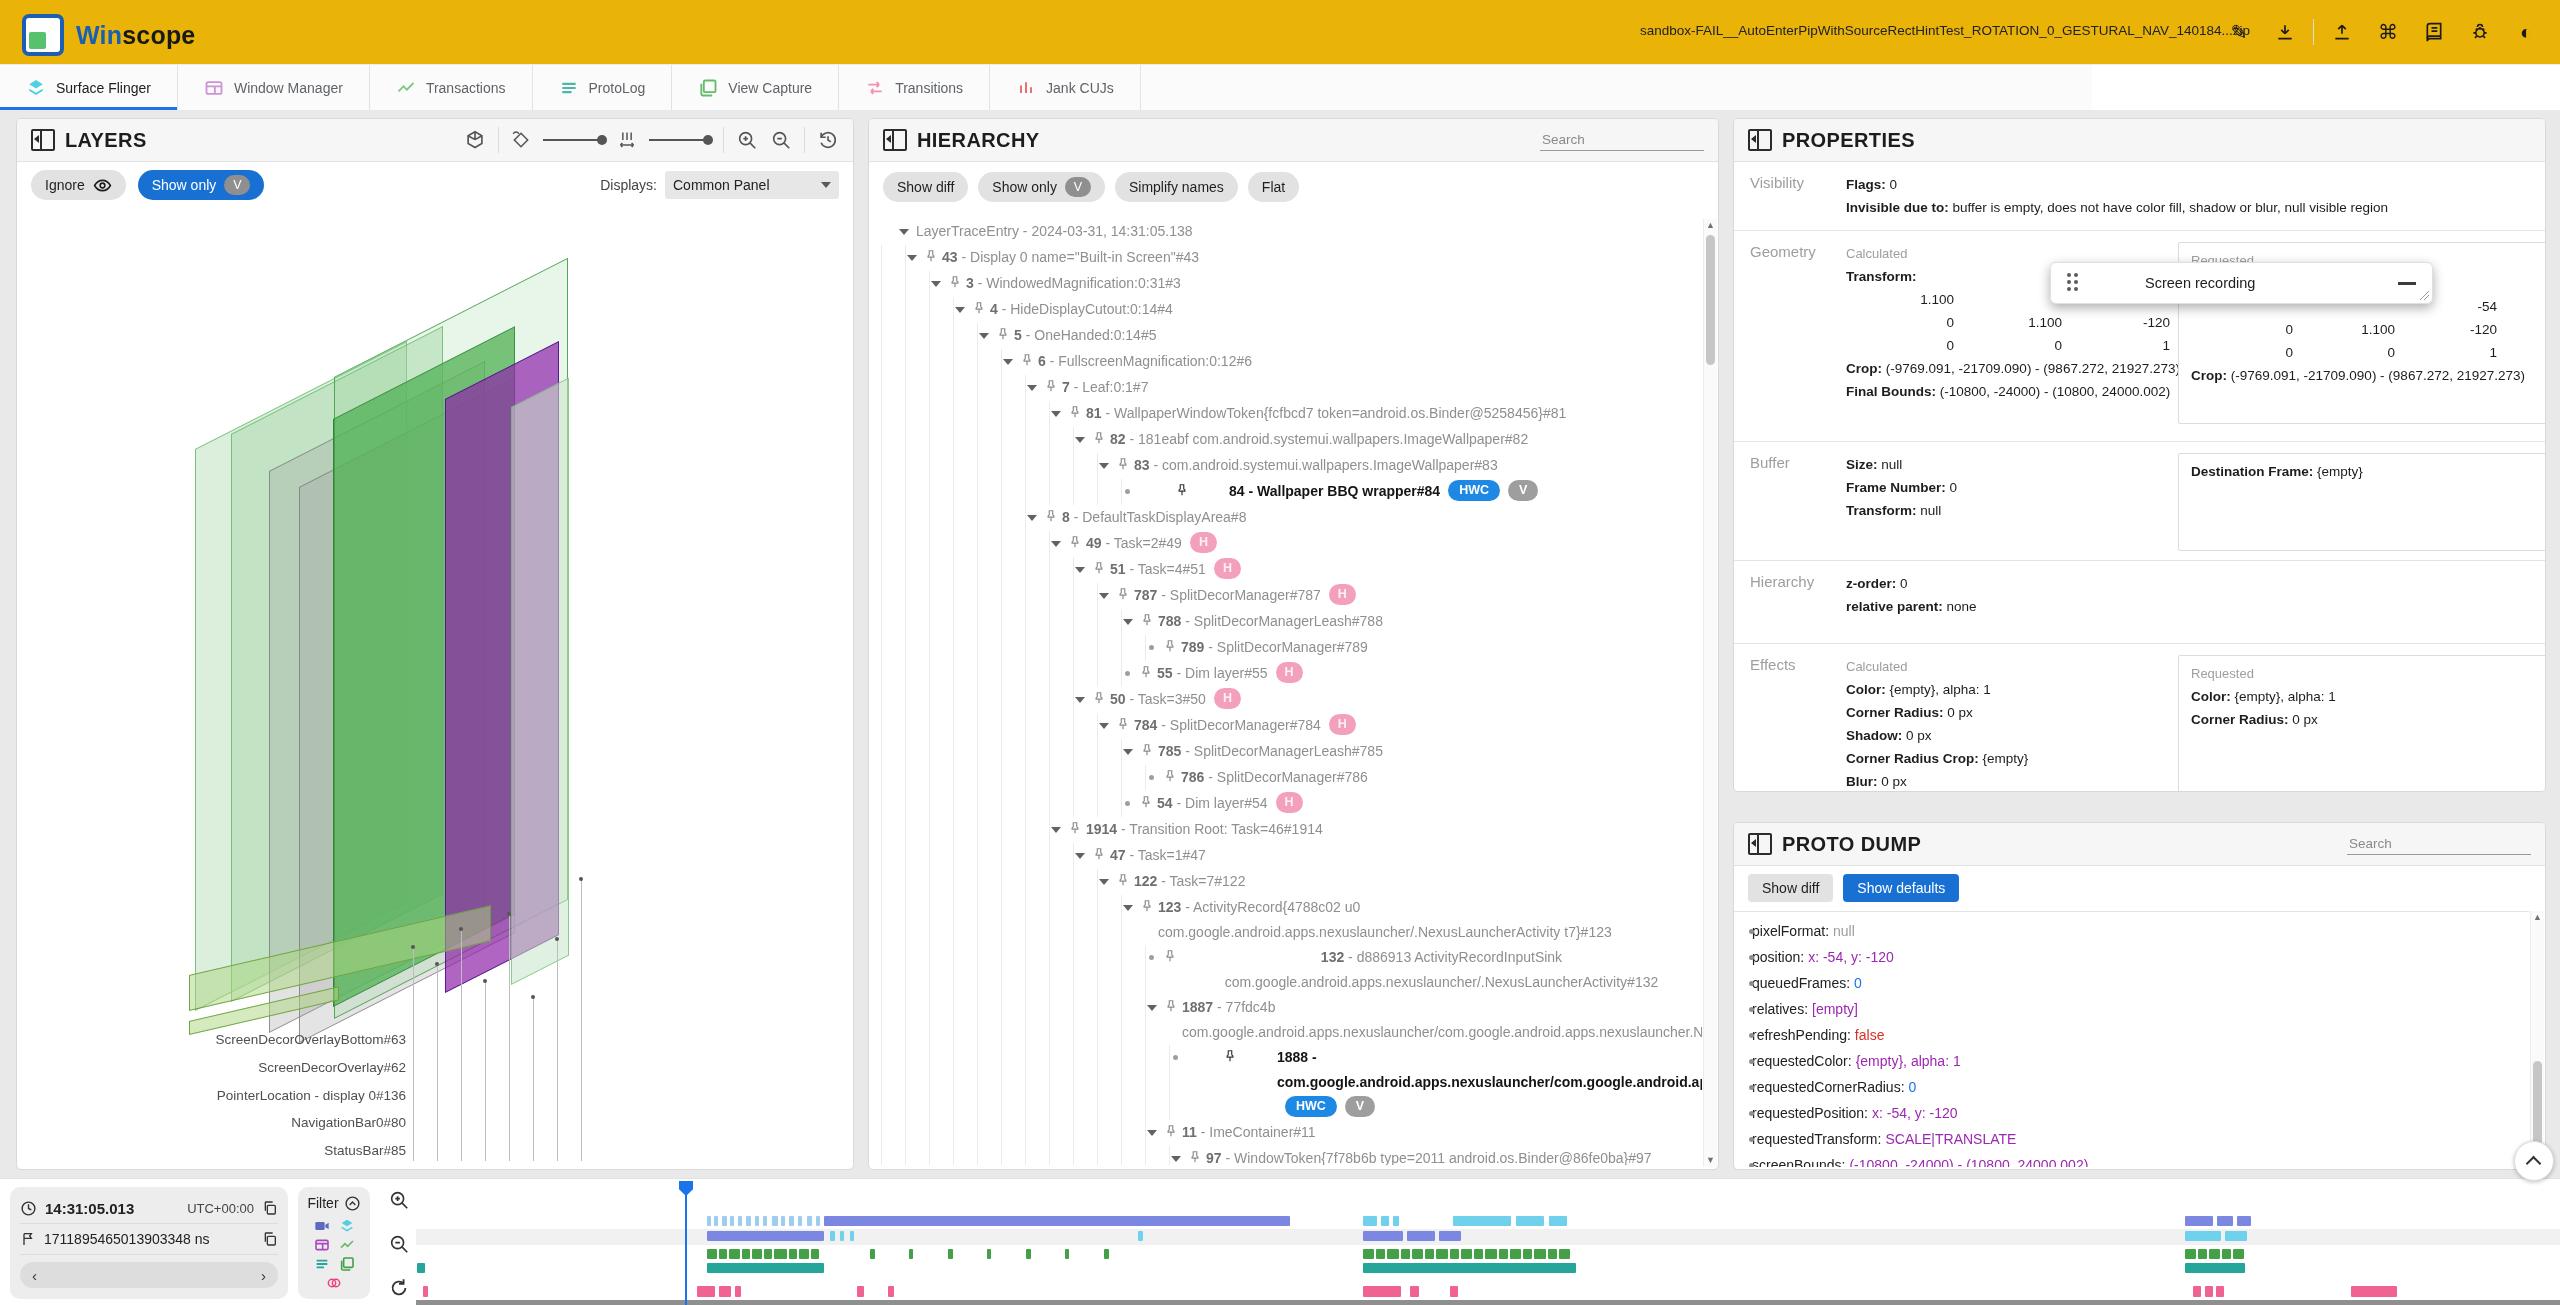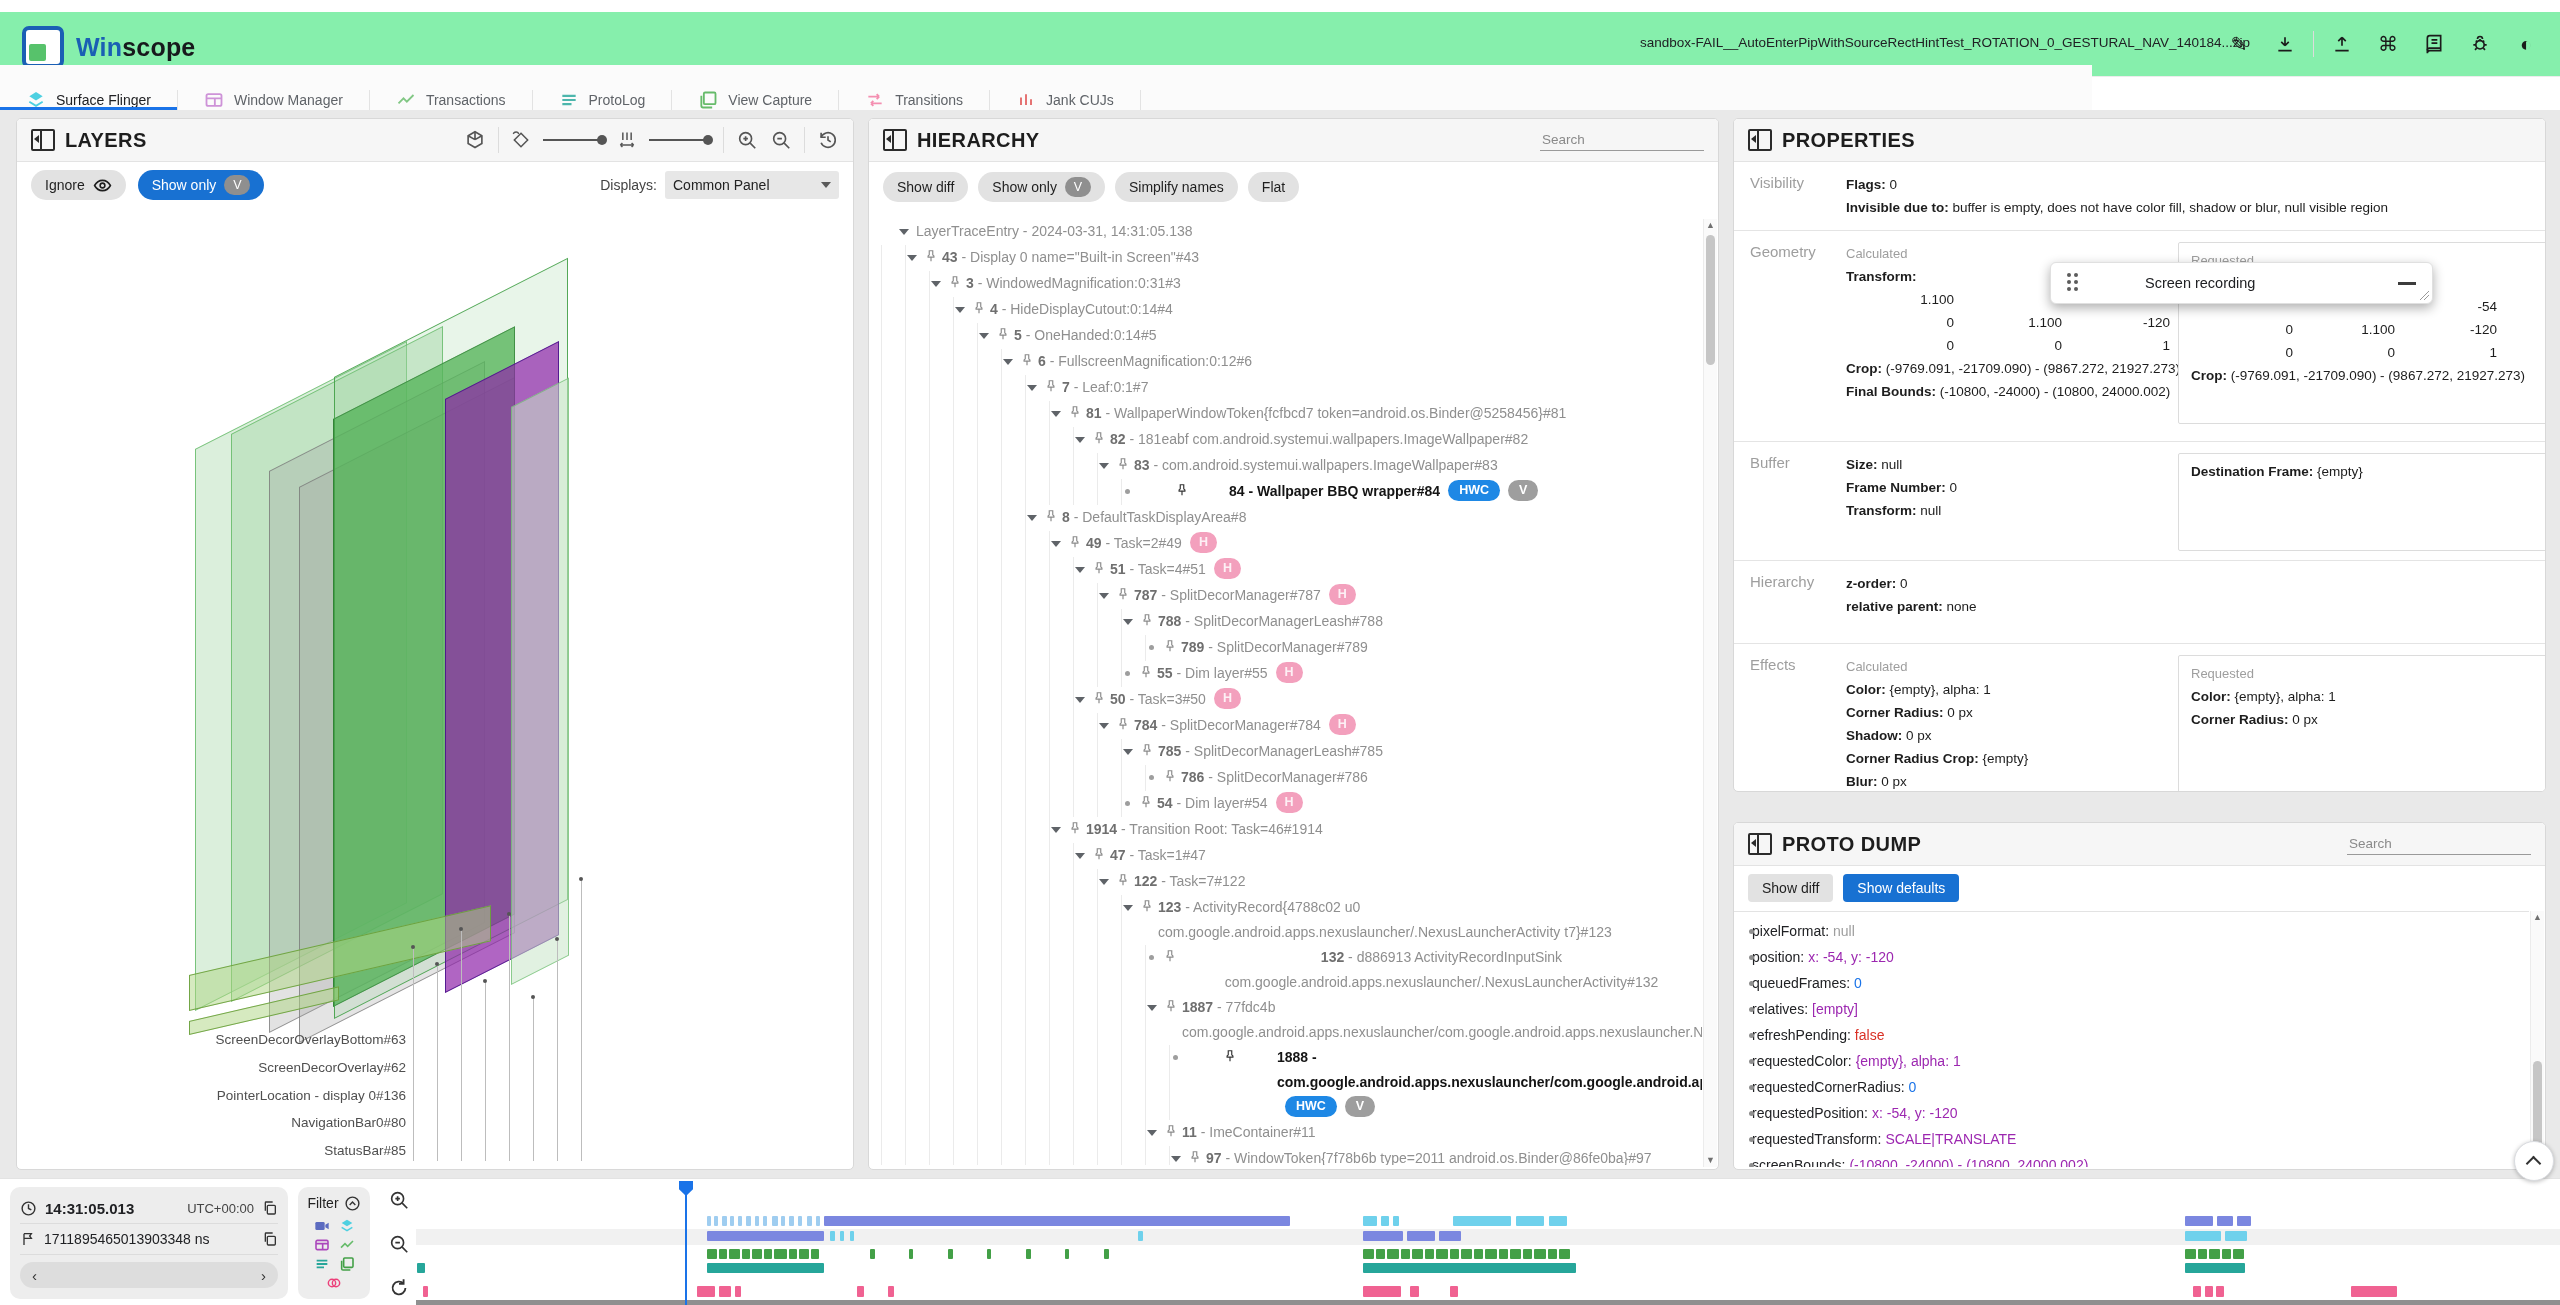--- a/index.html
+++ b/index.html
@@ -1,29 +1,29 @@
 <!DOCTYPE html>
 <html><head>
 <meta charset="utf-8">
 <style>
   html,body{margin:0;padding:0;width:2560px;height:1305px;overflow:hidden;
     font-family:"Liberation Sans",sans-serif;background:#fff;color:#202124;}
   
-  #topbar{position:absolute;left:0;top:0;width:2560px;height:64px;background:#86efac;border-bottom:1px solid #ececec;margin-top:12px;}
+  #topbar{position:absolute;left:0;top:0;width:2560px;height:64px;background:#eab308;border-bottom:1px solid #ececec;}
   #logo{position:absolute;left:22px;top:14px;display:flex;align-items:center;gap:12px;}
   #logo-badge{width:34px;height:34px;border:4px solid #1a5fb4;border-radius:7px;position:relative;background:#fff;}
   #logo-badge i{position:absolute;left:3px;bottom:3px;width:17px;height:17px;background:#57c26b;border-radius:2px;}
   #logo-text{font-size:25px;font-weight:bold;letter-spacing:.2px;}
   #logo-text .w{color:#1a5fb4;} #logo-text .s{color:#17191c;}
   #file-name{position:absolute;right:310px;top:23px;font-size:13.5px;color:#202124;}
   #top-icons{position:absolute;right:16px;top:14px;display:flex;align-items:center;gap:10px;}
   .tbtn{width:36px;height:36px;display:flex;align-items:center;justify-content:center;border-radius:50%;font-size:20px;color:#1b1b1b;}
   .vdiv{width:1px;height:26px;background:#dcdcdc;}
   
-  #tabbar{position:absolute;left:0;top:65px;width:2092px;height:45px;background:#fbfbfb;border-bottom:1px solid #e3e3e3;display:flex;align-items:flex-end;}
+  #tabbar{position:absolute;left:0;top:65px;width:2092px;height:45px;background:#fbfbfb;border-bottom:1px solid #e3e3e3;display:flex;}
   .tab{position:relative;display:flex;align-items:center;gap:10px;padding:0 26px;font-size:14px;color:#5f6368;border-right:1px solid #e3e3e3;cursor:pointer;}
   .tab svg{flex:0 0 auto;}
   .tab.active{color:#202124;}
   .tab.active::after{content:"";position:absolute;left:0;right:0;bottom:-1px;height:4px;background:#1a73e8;}
   
   #stage{position:absolute;left:0;top:110px;width:2560px;height:1068px;background:#e9e9e9;}
   .panel{position:absolute;background:#fff;border:1px solid #d8d8d8;border-radius:5px;overflow:hidden;}
   .phead{height:42px;background:#f6f6f6;border-bottom:1px solid #e3e3e3;display:flex;align-items:center;padding:0 14px;gap:10px;position:relative;z-index:2;}
   .ptitle{font-size:20px;font-weight:bold;letter-spacing:.4px;color:#1d1d1d;}
   .collapse-ic{width:20px;height:18px;border:2px solid #2b2b2b;border-radius:2px;position:relative;}

